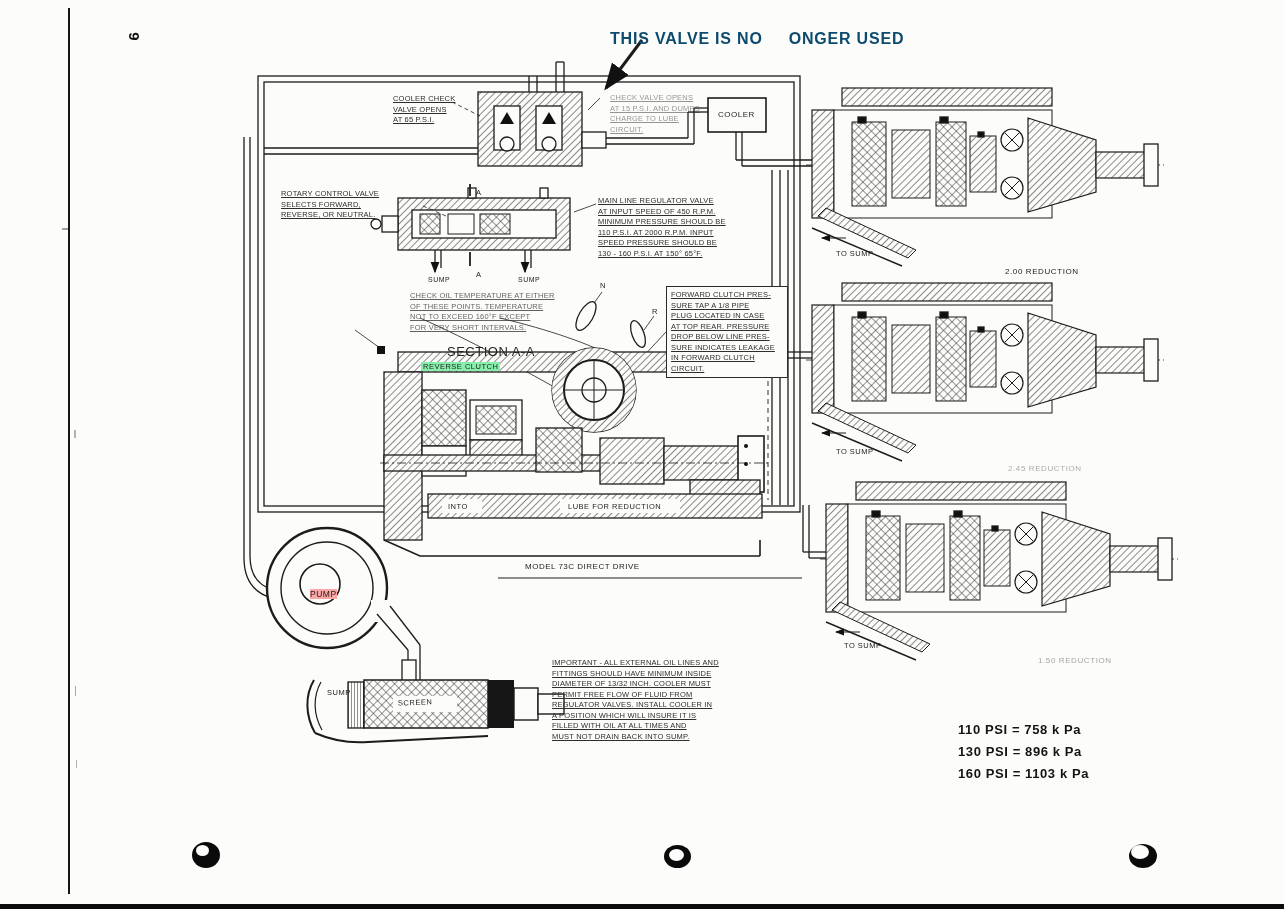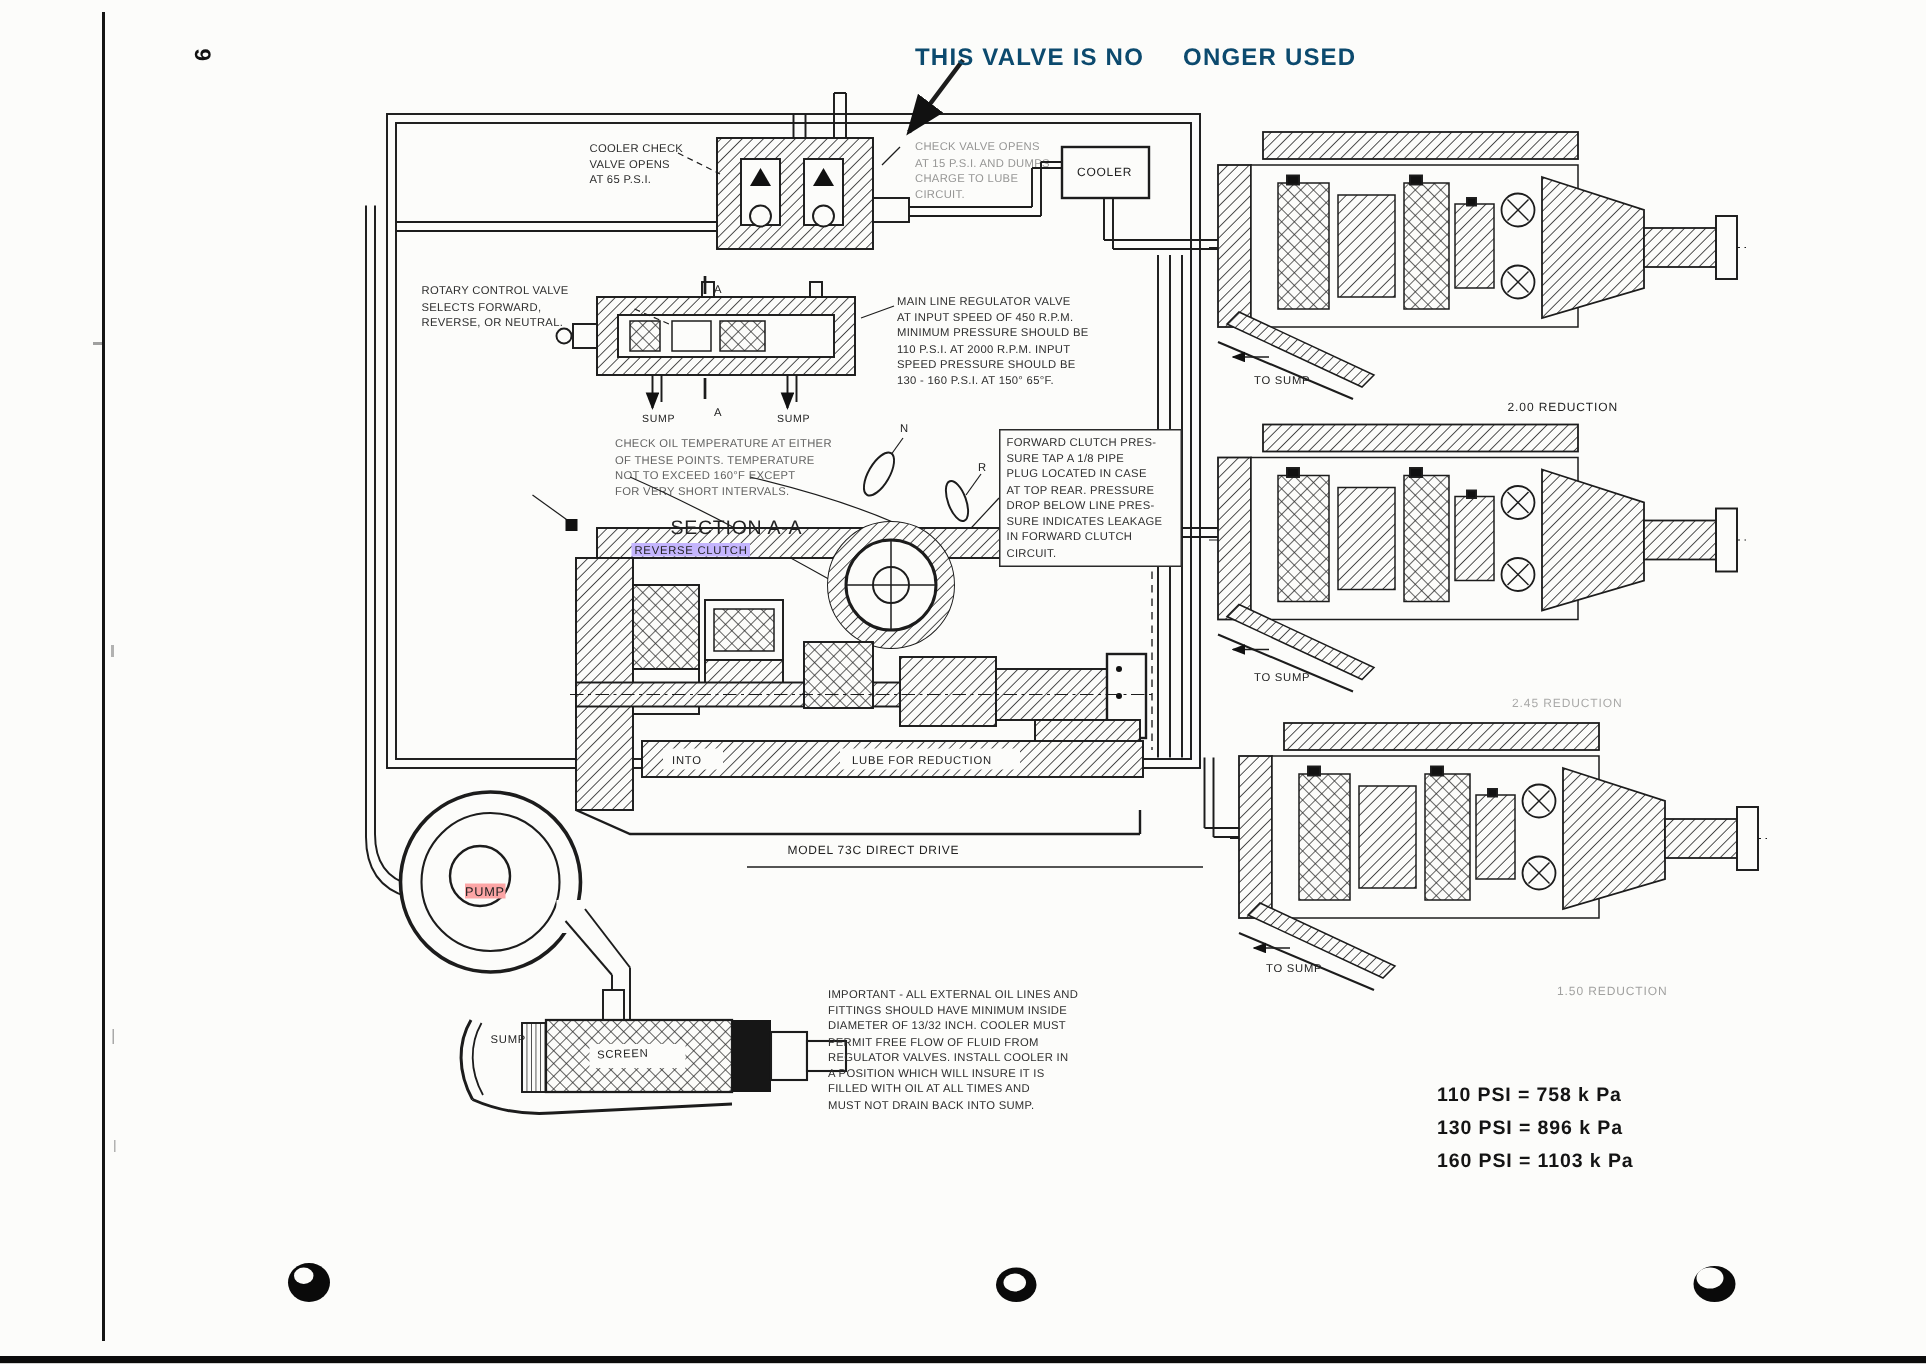--- a/index.html
+++ b/index.html
@@ -2,26 +2,26 @@
 <html><head>
 <meta charset="utf-8">
 <style>
   html,body{margin:0;padding:0;background:#e8e8e6;}
   #page{position:relative;width:1284px;height:909px;background:#fcfcfa;overflow:hidden;
         font-family:"Liberation Sans",sans-serif;}
   svg{position:absolute;left:0;top:0;}
 
   
   .note{position:absolute;font:7.5px/1.4 "Liberation Sans",sans-serif;letter-spacing:.2px;
-        color:#2e2e2e;white-space:pre-line;}
+        color:#2e2e2e;white-space:pre-line;text-decoration:underline;}
   .faint{opacity:.5;}
   .dim{opacity:.75;}
   .lbl{position:absolute;font:8px "Liberation Sans",sans-serif;letter-spacing:.5px;color:#222;
        white-space:nowrap;}
-  .chip{background:#c4b5fd;padding:0 2px;}
+  .chip{background:#86efac;padding:0 2px;}
 
   #page-number{position:absolute;left:130px;top:28px;font:700 15px "Liberation Sans",sans-serif;
        color:#111;transform:rotate(90deg);}
   #top-note{position:absolute;left:610px;top:30px;display:flex;gap:26px;
        font:700 16px "Liberation Sans",sans-serif;letter-spacing:.8px;color:#0c4a6e;}
   #note-forward{border:1px solid #2a2a2a;padding:3px 4px;background:#fcfcfa;}
   #psi{position:absolute;left:958px;top:719px;font:700 13px/1.7 "Liberation Sans",sans-serif;
        letter-spacing:.6px;color:#141414;}
   #caption{position:absolute;left:489px;top:784px;font:14px "Liberation Sans",sans-serif;
        letter-spacing:1.4px;word-spacing:3px;color:#222;}

